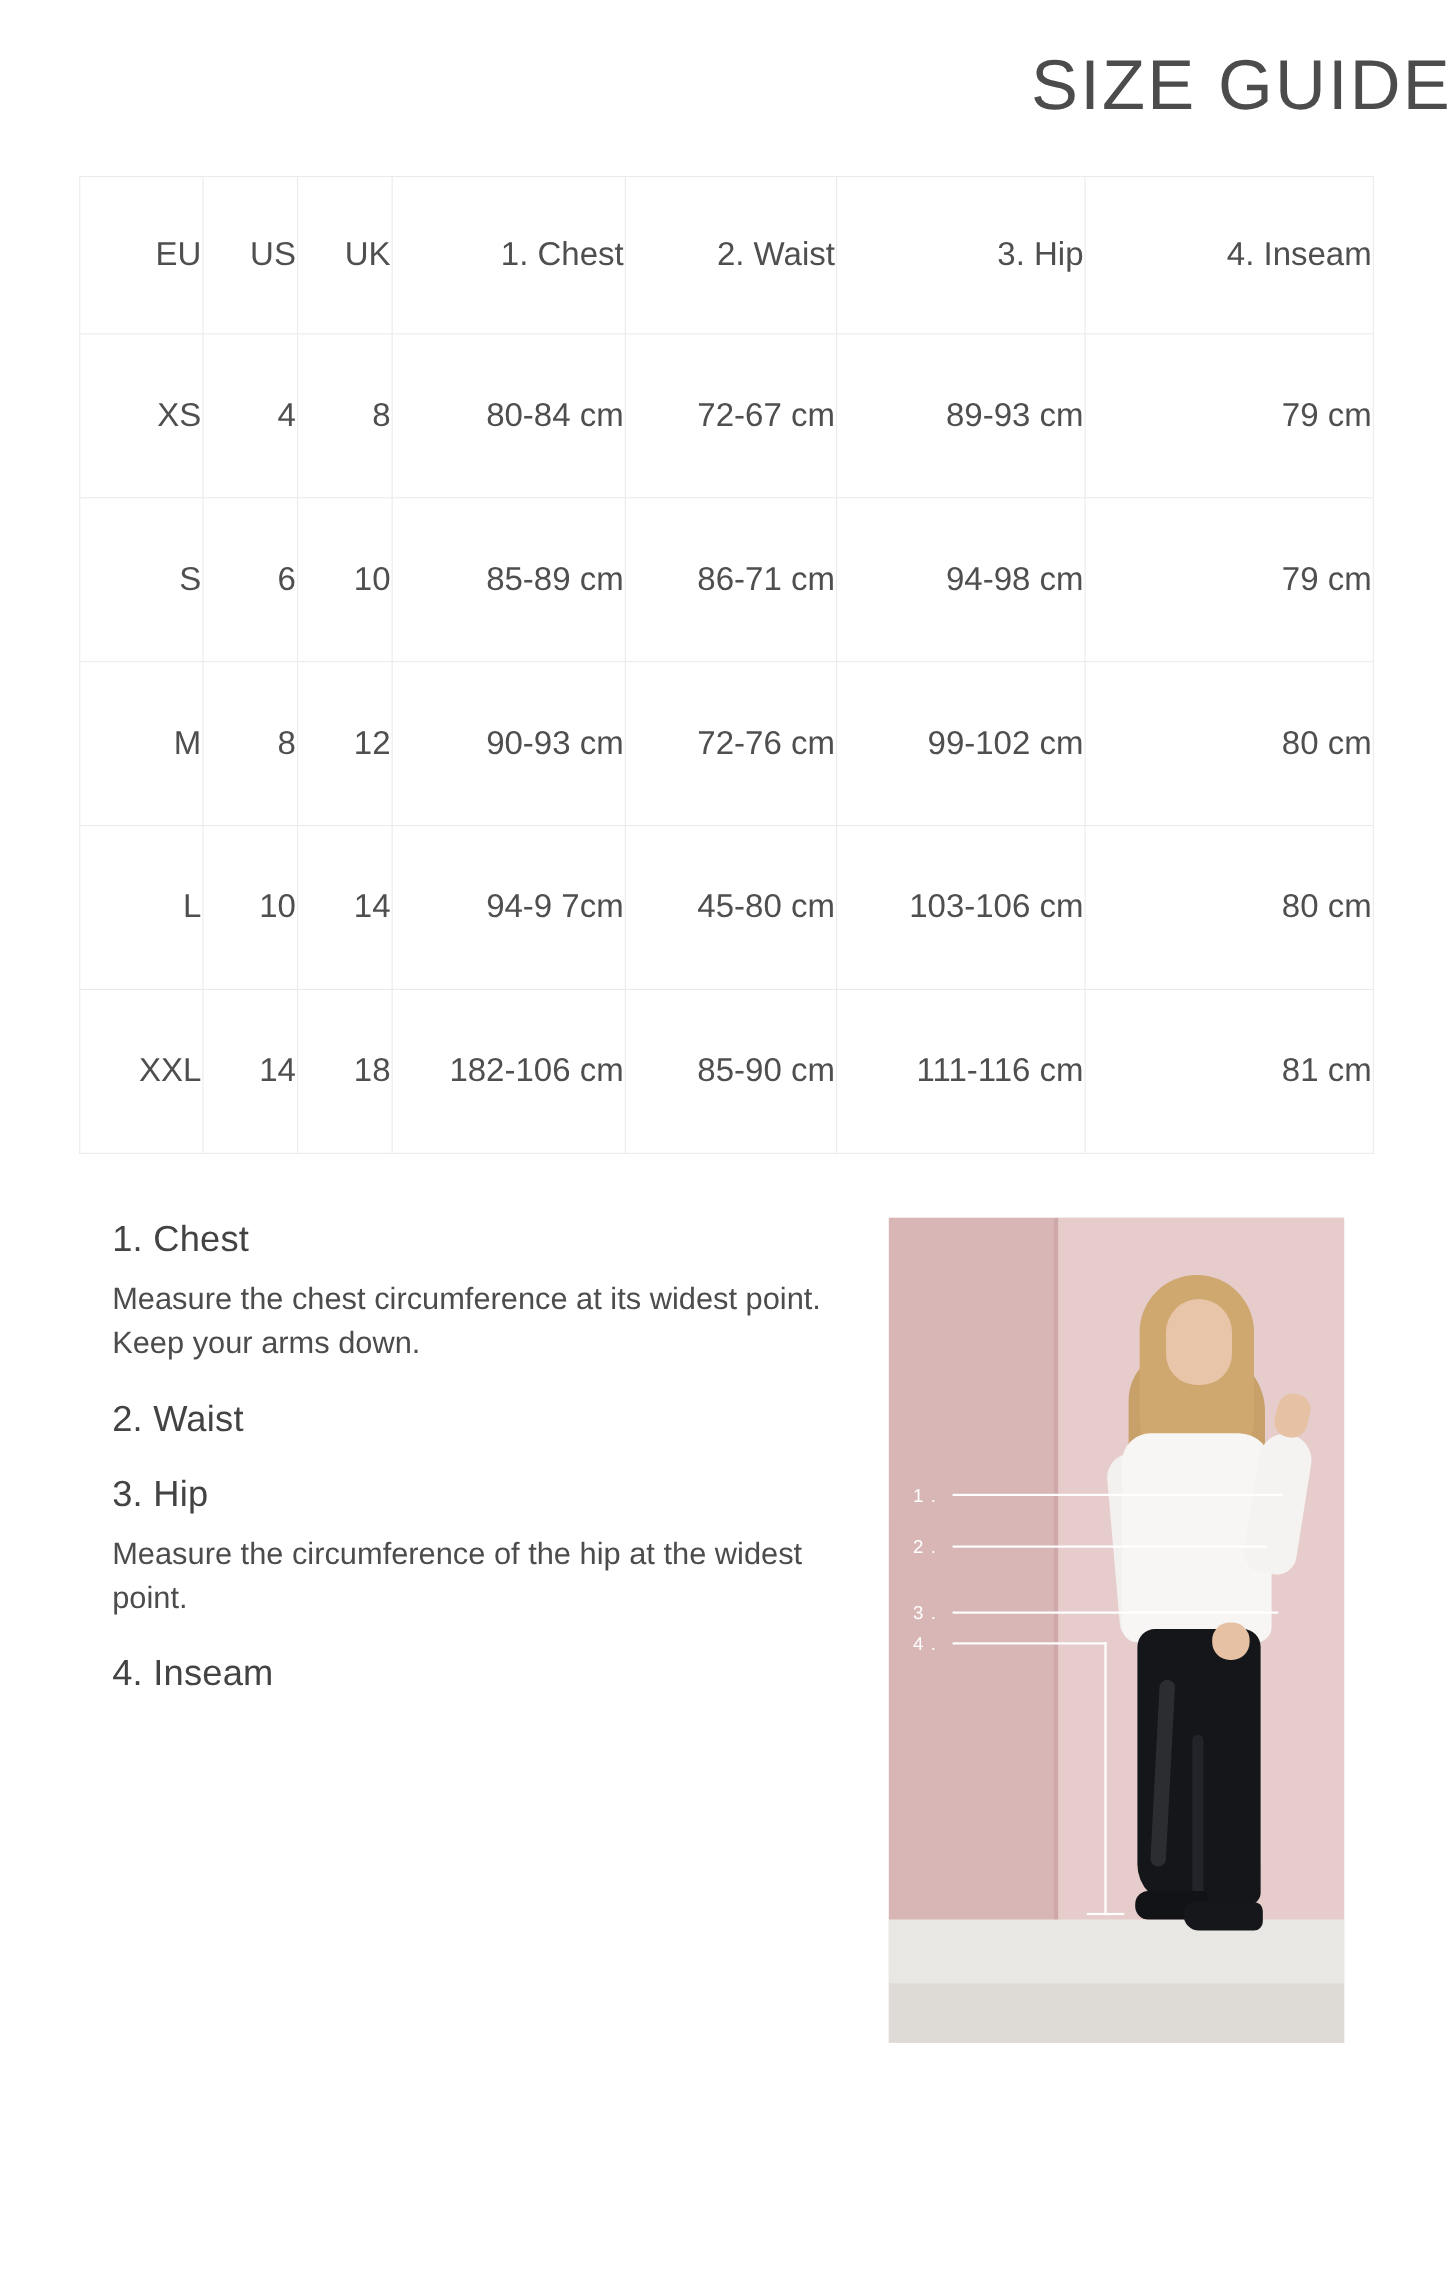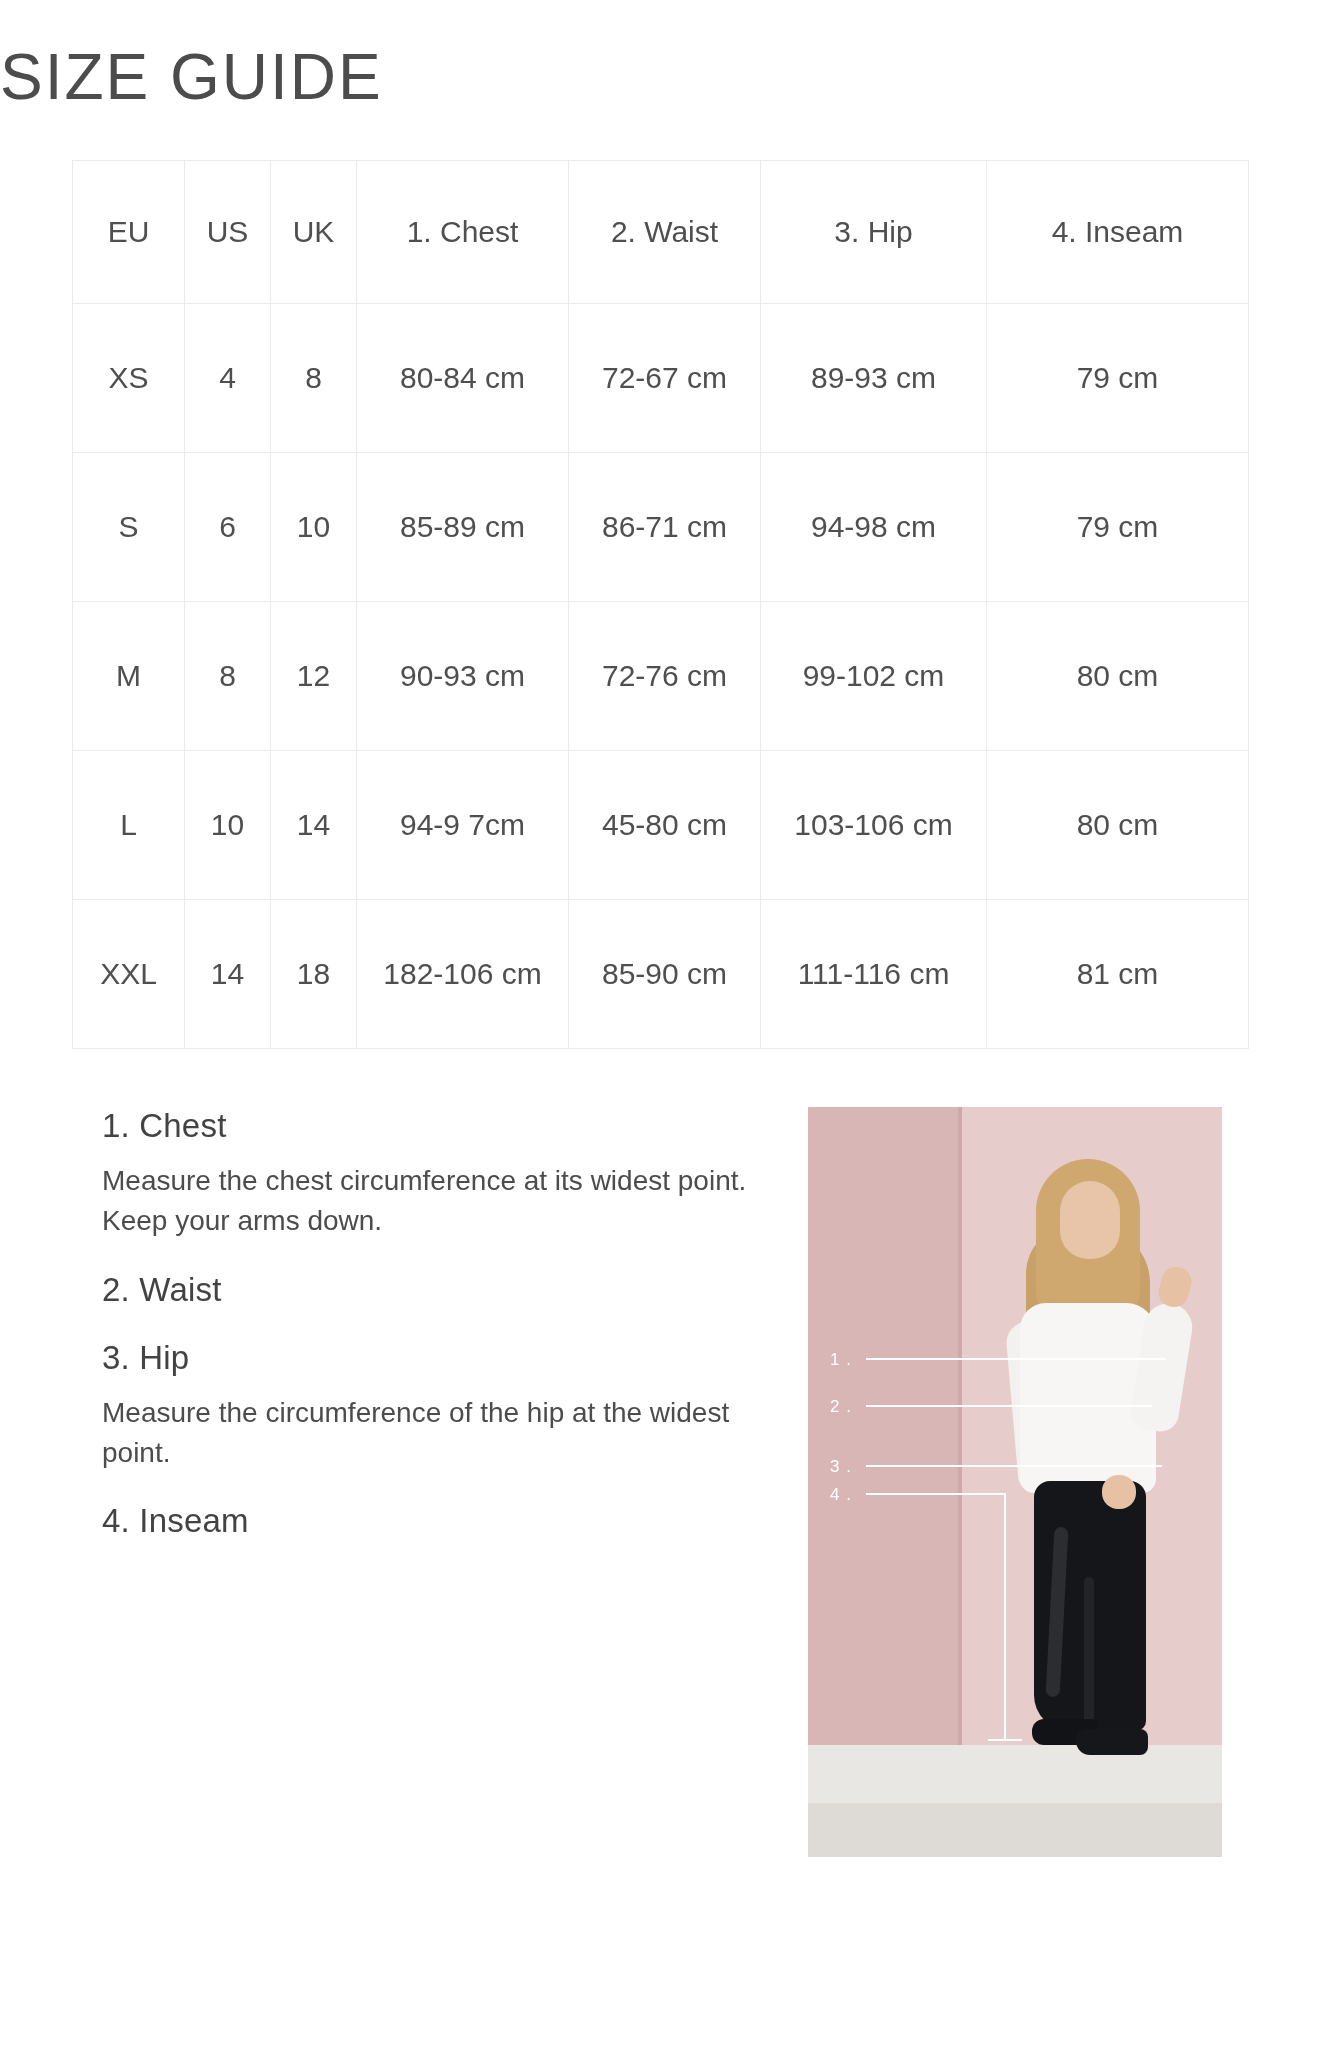--- a/index.html
+++ b/index.html
@@ -14,21 +14,21 @@
     color: #4a4a4a;
     overflow: hidden;
   }
   .page {
     position: relative;
     width: 1320px;
     height: 2067px;
     box-sizing: border-box;
   }
   .title {
-    text-align: left;
+    text-align: right;
     font-size: 64px;
     font-weight: 400;
     letter-spacing: 2px;
     color: #4c4c4c;
     margin: 42px 0 0 0;
     line-height: 1.1;
   }
   
   .table-wrap {
     margin: 48px 72px 0 72px;
@@ -37,21 +37,21 @@
     width: 1176px;
     border-collapse: collapse;
     table-layout: fixed;
   }
   table.size-table th,
   table.size-table td {
     border-left: 1px solid #ebebeb;
     border-right: 1px solid #ebebeb;
     border-top: 1px solid #ebebeb;
     border-bottom: 1px solid #ebebeb;
-    text-align: center;
+    text-align: right;
     font-weight: 400;
     font-size: 30px;
     color: #4f4f4f;
     height: 146px;
     vertical-align: middle;
     white-space: nowrap;
   }
   table.size-table th {
     height: 140px;
     font-size: 30px;

